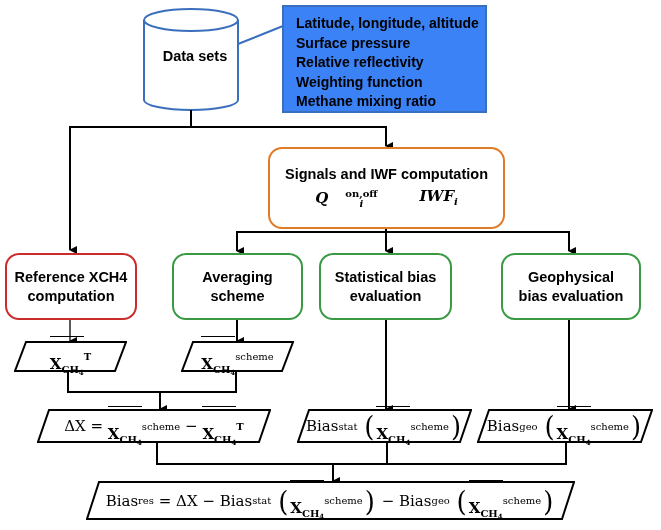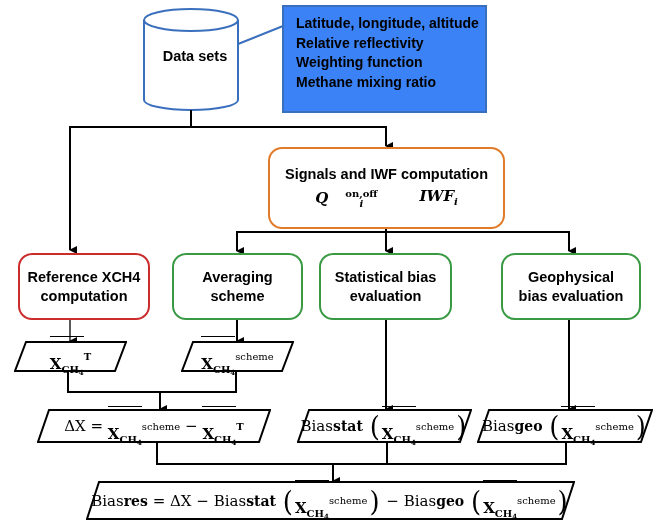--- a/index.html
+++ b/index.html
@@ -1,35 +1,35 @@
 <!DOCTYPE html>
 <html><head>
 <meta charset="utf-8">
 <style>
   html,body{margin:0;padding:0;background:#fff;}
   body{width:661px;height:530px;position:relative;overflow:hidden;font-family:"Liberation Sans","DejaVu Sans",sans-serif;color:#000;}
   svg.wires{position:absolute;left:0;top:0;width:661px;height:530px;}
   .box{position:absolute;box-sizing:border-box;background:#fff;display:flex;flex-direction:column;align-items:center;justify-content:center;text-align:center;font-weight:bold;font-size:14.5px;line-height:19px;}
   .rounded{border-radius:14px;border-width:2px;border-style:solid;}
   .orange{border-color:#e07b2a;}
-  .red{border-color:#cc2b2b;margin-left:13px;}
+  .red{border-color:#cc2b2b;}
   .green{border-color:#3a9a44;}
   .info{position:absolute;left:282px;top:5px;width:205px;height:108px;border:2px solid #3a6fbd;box-sizing:border-box;padding:7px 0 0 12px;font-weight:bold;font-size:14px;line-height:19.5px;background:#3b82f6;}
   .info div{white-space:nowrap;}
   .cyl-label{position:absolute;left:143px;top:48px;width:104px;text-align:center;font-weight:bold;font-size:14.5px;}
   .para{position:absolute;display:flex;align-items:center;justify-content:center;font-family:"DejaVu Serif","Liberation Serif",serif;font-size:15px;white-space:nowrap;}
   .para svg{position:absolute;left:0;top:0;}
   .para .content{position:relative;display:flex;align-items:center;}
   .xbar{display:inline-block;position:relative;font-weight:bold;}
   .xbar .over{border-top:1.3px solid #000;padding-top:18px;display:inline-block;}
   .sub{font-size:10px;vertical-align:-4px;font-weight:bold;}
   .sub2{font-size:7px;vertical-align:-2px;}
   .sup{font-size:10px;vertical-align:9px;font-weight:normal;}
   .supb{font-size:10px;vertical-align:9px;font-weight:bold;}
-  .rsub{font-size:14px;vertical-align:-3px;font-weight:bold;}
+  .rsub{font-size:10px;vertical-align:-3px;font-weight:normal;}
   .paren{font-size:26px;font-weight:normal;line-height:1;margin:0 2px;transform:scaleY(1.1);display:inline-block;}
   .b{font-weight:normal;}
   .sig-math{font-family:"DejaVu Serif","Liberation Serif",serif;font-style:italic;font-weight:bold;font-size:15px;margin-top:3px;display:flex;gap:42px;align-items:center;}
 </style>
 </head>
 <body>
 
 <svg class="wires" viewBox="0 0 661 530">
   <defs>
     <marker id="ah" markerWidth="8" markerHeight="8" refX="4" refY="7" orient="auto" markerUnits="userSpaceOnUse">
@@ -64,20 +64,21 @@
 
   <polyline points="157,443 157,464 566,464 566,443" fill="none" stroke="#000" stroke-width="2"></polyline>
   <line x1="387" y1="443" x2="387" y2="464" stroke="#000" stroke-width="2"></line>
   <line x1="333" y1="464" x2="333" y2="481" stroke="#000" stroke-width="2" marker-end="url(#ah)"></line>
 </svg>
 
 <div class="cyl-label">Data sets</div>
 
 <div class="info">
   <div>Latitude, longitude, altitude</div>
+  <div>Surface pressure</div>
   <div>Relative reflectivity</div>
   <div>Weighting function</div>
   <div>Methane mixing ratio</div>
 </div>
 
 <div class="box rounded orange" style="left:268px;top:147px;width:237px;height:82px;">
   <div>Signals and IWF computation</div>
   <div class="sig-math">
     <span><span>Q</span><span style="display:inline-flex;flex-direction:column;vertical-align:middle;font-style:normal;font-size:10px;line-height:10px;margin-left:17px;">
           <span style="font-weight:bold;">on,off</span>

